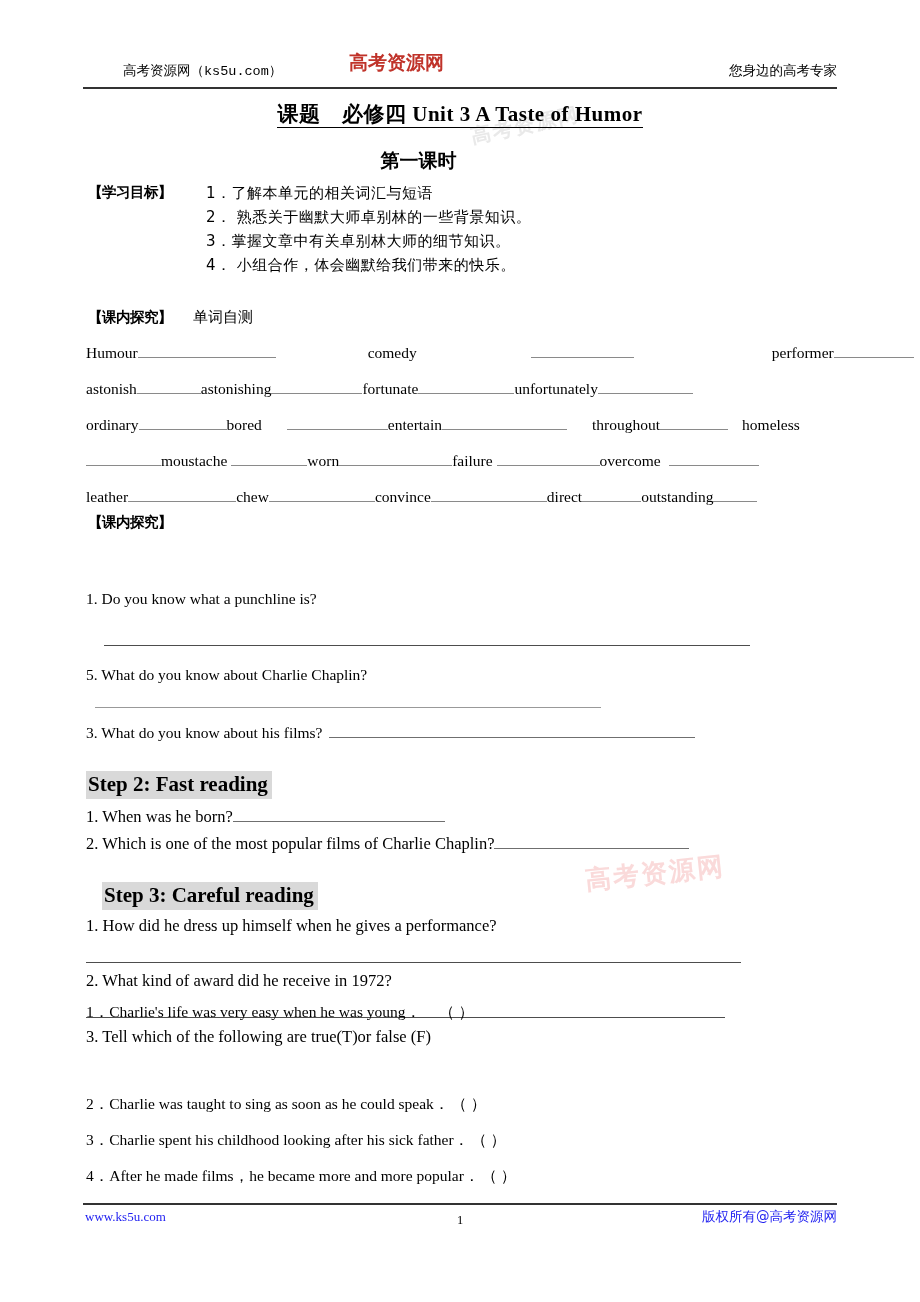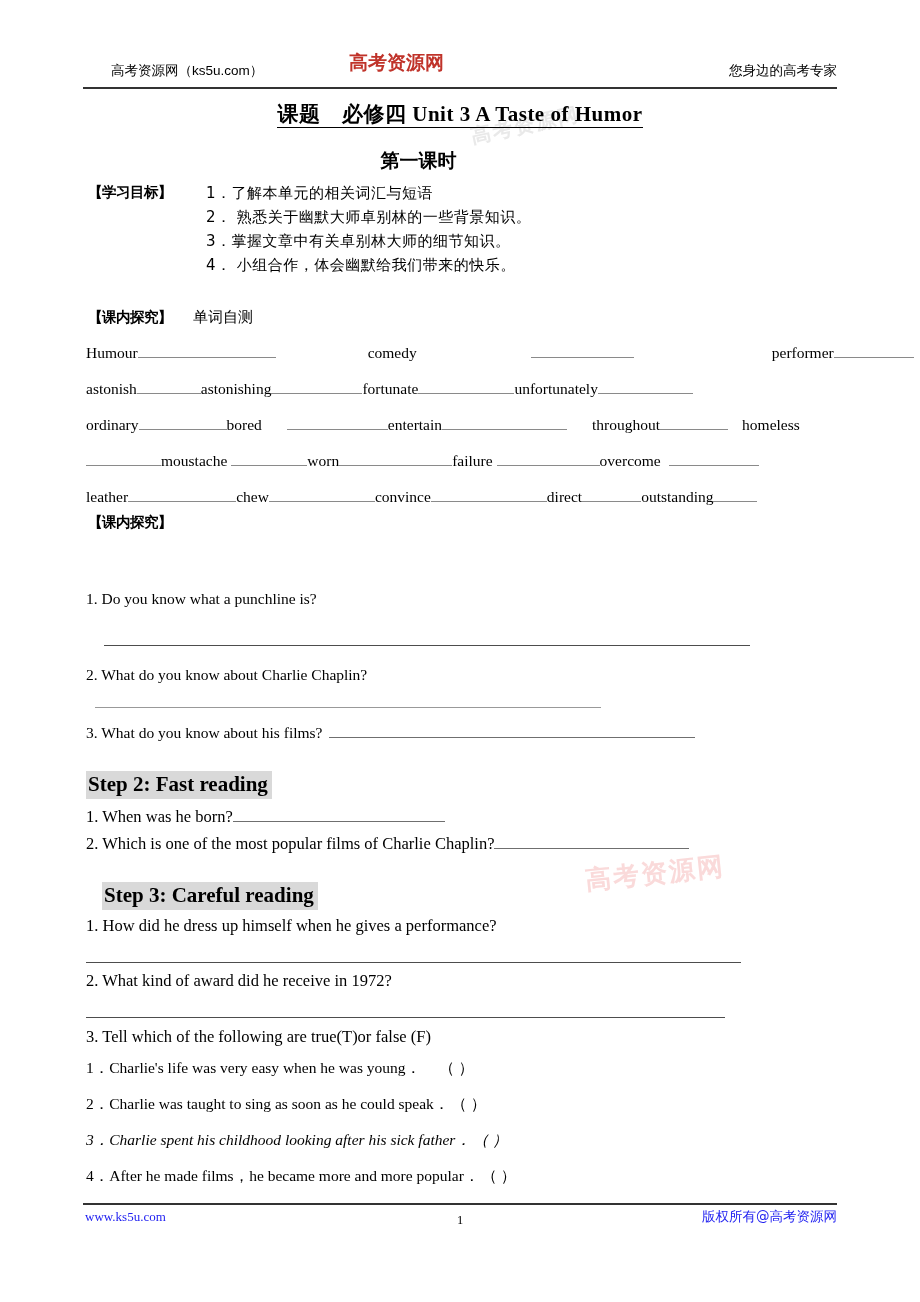--- a/index.html
+++ b/index.html
@@ -46,23 +46,23 @@
 
   
   .header {
     position: absolute;
     left: 83px; top: 56px;
     width: 754px;
     height: 36px;
   }
   .hdr-left {
     position: absolute;
-    left: 28px; top: 6px;
+    left: 40px; top: 6px;
     font-size: 13.5px;
-    font-family: Liberation Sans, sans-serif;
+    font-family: Liberation Mono, monospace;
   }
   .hdr-logo {
     position: absolute;
     left: 266px; top: -6px;
     font-size: 19px;
     font-weight: bold;
     color: #c0332a;
     letter-spacing: 0px;
     font-family: "DejaVu Sans", sans-serif;
   }
@@ -288,46 +288,46 @@
     </div>
 
   </div>
 
   <div class="inclass-label">【课内探究】</div>
 
 
   <div class="q" style="left:86px; top:590px;">1. Do you know what a punchline is?</div>
   <div class="rule" style="left:104px; top:645px; width:646px;"></div>
 
-  <div class="q" style="left:86px; top:666px;">2.   What do you know about Charlie Chaplin?</div>
+  <div class="q" style="left:86px; top:666px;">5.   What do you know about Charlie Chaplin?</div>
   <div class="rule rule-thin" style="left:95px; top:707px; width:506px;"></div>
 
   <div class="q" style="left:86px; top:722px;"><span>3. What do you know about his films?</span><span class="inline-blank" style="width:366px; margin-left:6px;"></span></div>
 
   <div class="step" id="step2">Step 2:  Fast reading</div>
 
   <div class="q q-lg" style="left:86px; top:806px;"><span>1.   When was he born?</span><span class="inline-blank" style="width:212px;"></span></div>
 
   <div class="q q-lg" style="left:86px; top:833px;"><span>2.   Which is one of the most popular films of Charlie Chaplin?</span><span class="inline-blank" style="width:195px;"></span></div>
 
   <div class="step" id="step3">Step 3: Careful reading</div>
 
   <div class="q q-lg" style="left:86px; top:916px;">1.    How did he dress up himself when he gives a performance?</div>
   <div class="rule" style="left:86px; top:962px; width:655px;"></div>
 
   <div class="q q-lg" style="left:86px; top:971px;">2.    What kind of award did he receive in 1972?</div>
   <div class="rule" style="left:86px; top:1017px; width:639px;"></div>
 
   <div class="q q-lg" style="left:86px; top:1027px;">3.    Tell which of the following are true(T)or false (F)</div>
 
-  <div class="q" style="left:86px; top:1058px;text-align:right;"><span>1．Charlie's life was very easy when he was young．</span><span class="gap" style="width:18px"></span><span>（    ）</span></div>
+  <div class="q" style="left:86px; top:1002px;text-align:right;"><span>1．Charlie's life was very easy when he was young．</span><span class="gap" style="width:18px"></span><span>（    ）</span></div>
 
   <div class="q" style="left:86px; top:1094px;"><span>2．Charlie was taught to sing as soon as he could speak．</span><span class="gap" style="width:2px"></span><span>（    ）</span></div>
 
-  <div class="q" style="left:86px; top:1130px;font-style:italic;"><span>3．Charlie spent his childhood looking after his sick father．</span><span class="gap" style="width:2px"></span><span>（    ）</span></div>
+  <div class="q" style="left:86px; top:1130px;"><span>3．Charlie spent his childhood looking after his sick father．</span><span class="gap" style="width:2px"></span><span>（    ）</span></div>
 
   <div class="q" style="left:86px; top:1166px;"><span>4．After he made films，he became more and more popular．</span><span class="gap" style="width:2px"></span><span>（    ）</span></div>
 
   <div class="ftr-rule"></div>
   <div class="ftr-left">www.ks5u.com</div>
   <div class="ftr-center">1</div>
   <div class="ftr-right">版权所有@高考资源网</div>
 
 </div>
 

